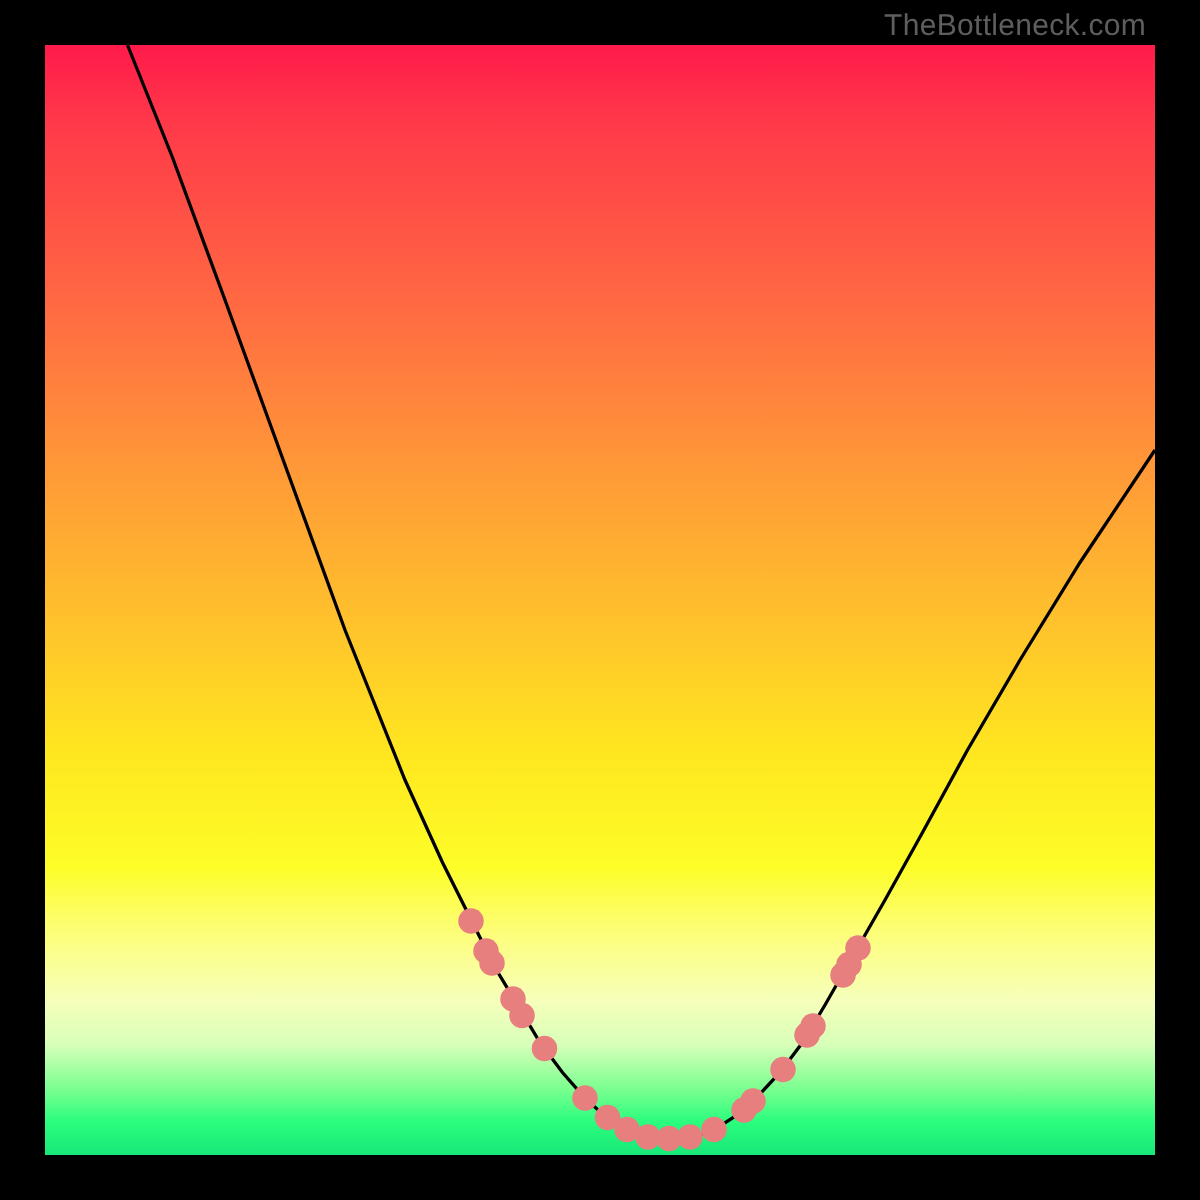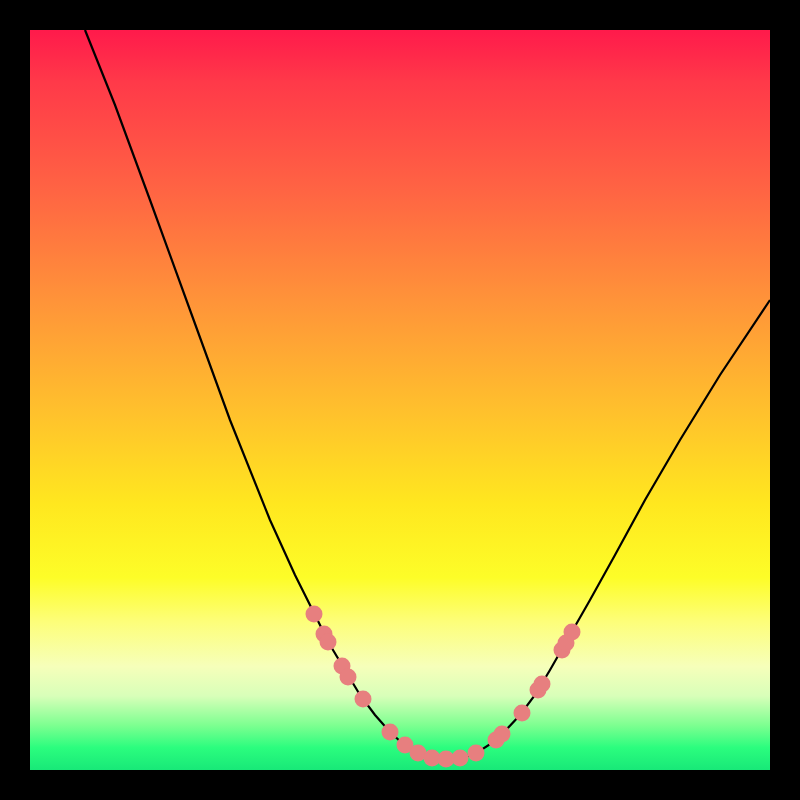--- a/index.html
+++ b/index.html
@@ -58,20 +58,21 @@
     width: 740px;
     height: 740px;
     overflow: visible;
   }
 </style>
 </head>
 <body>
 
 <div class="frame">
 
+  <div class="watermark">TheBottleneck.com</div>
 
   <div class="plot">
     <svg class="curve" viewBox="0 0 740 740">
       <path id="curve-path" fill="none" stroke="#000000" stroke-width="2.2" d="M 55 0 L 85 75 L 120 170 L 160 280 L 200 390 L 240 490 L 265 545 L 285 585 L 300 615 L 315 640 L 330 665 L 345 685 L 360 702 L 372 713 L 385 722 L 398 727 L 410 729 L 422 729 L 435 727 L 448 722 L 462 713 L 476 700 L 490 685 L 505 665 L 520 640 L 540 605 L 560 570 L 585 525 L 615 470 L 650 410 L 690 345 L 740 270"></path>
       <g id="markers-group">
           <circle cx="284" cy="584" r="8.5" fill="#e77f7f" stroke="#d46a6a" stroke-width="0"></circle>
           <circle cx="294" cy="604" r="8.5" fill="#e77f7f" stroke="#d46a6a" stroke-width="0"></circle>
           <circle cx="298" cy="612" r="8.5" fill="#e77f7f" stroke="#d46a6a" stroke-width="0"></circle>
           <circle cx="312" cy="636" r="8.5" fill="#e77f7f" stroke="#d46a6a" stroke-width="0"></circle>
           <circle cx="318" cy="647" r="8.5" fill="#e77f7f" stroke="#d46a6a" stroke-width="0"></circle>

